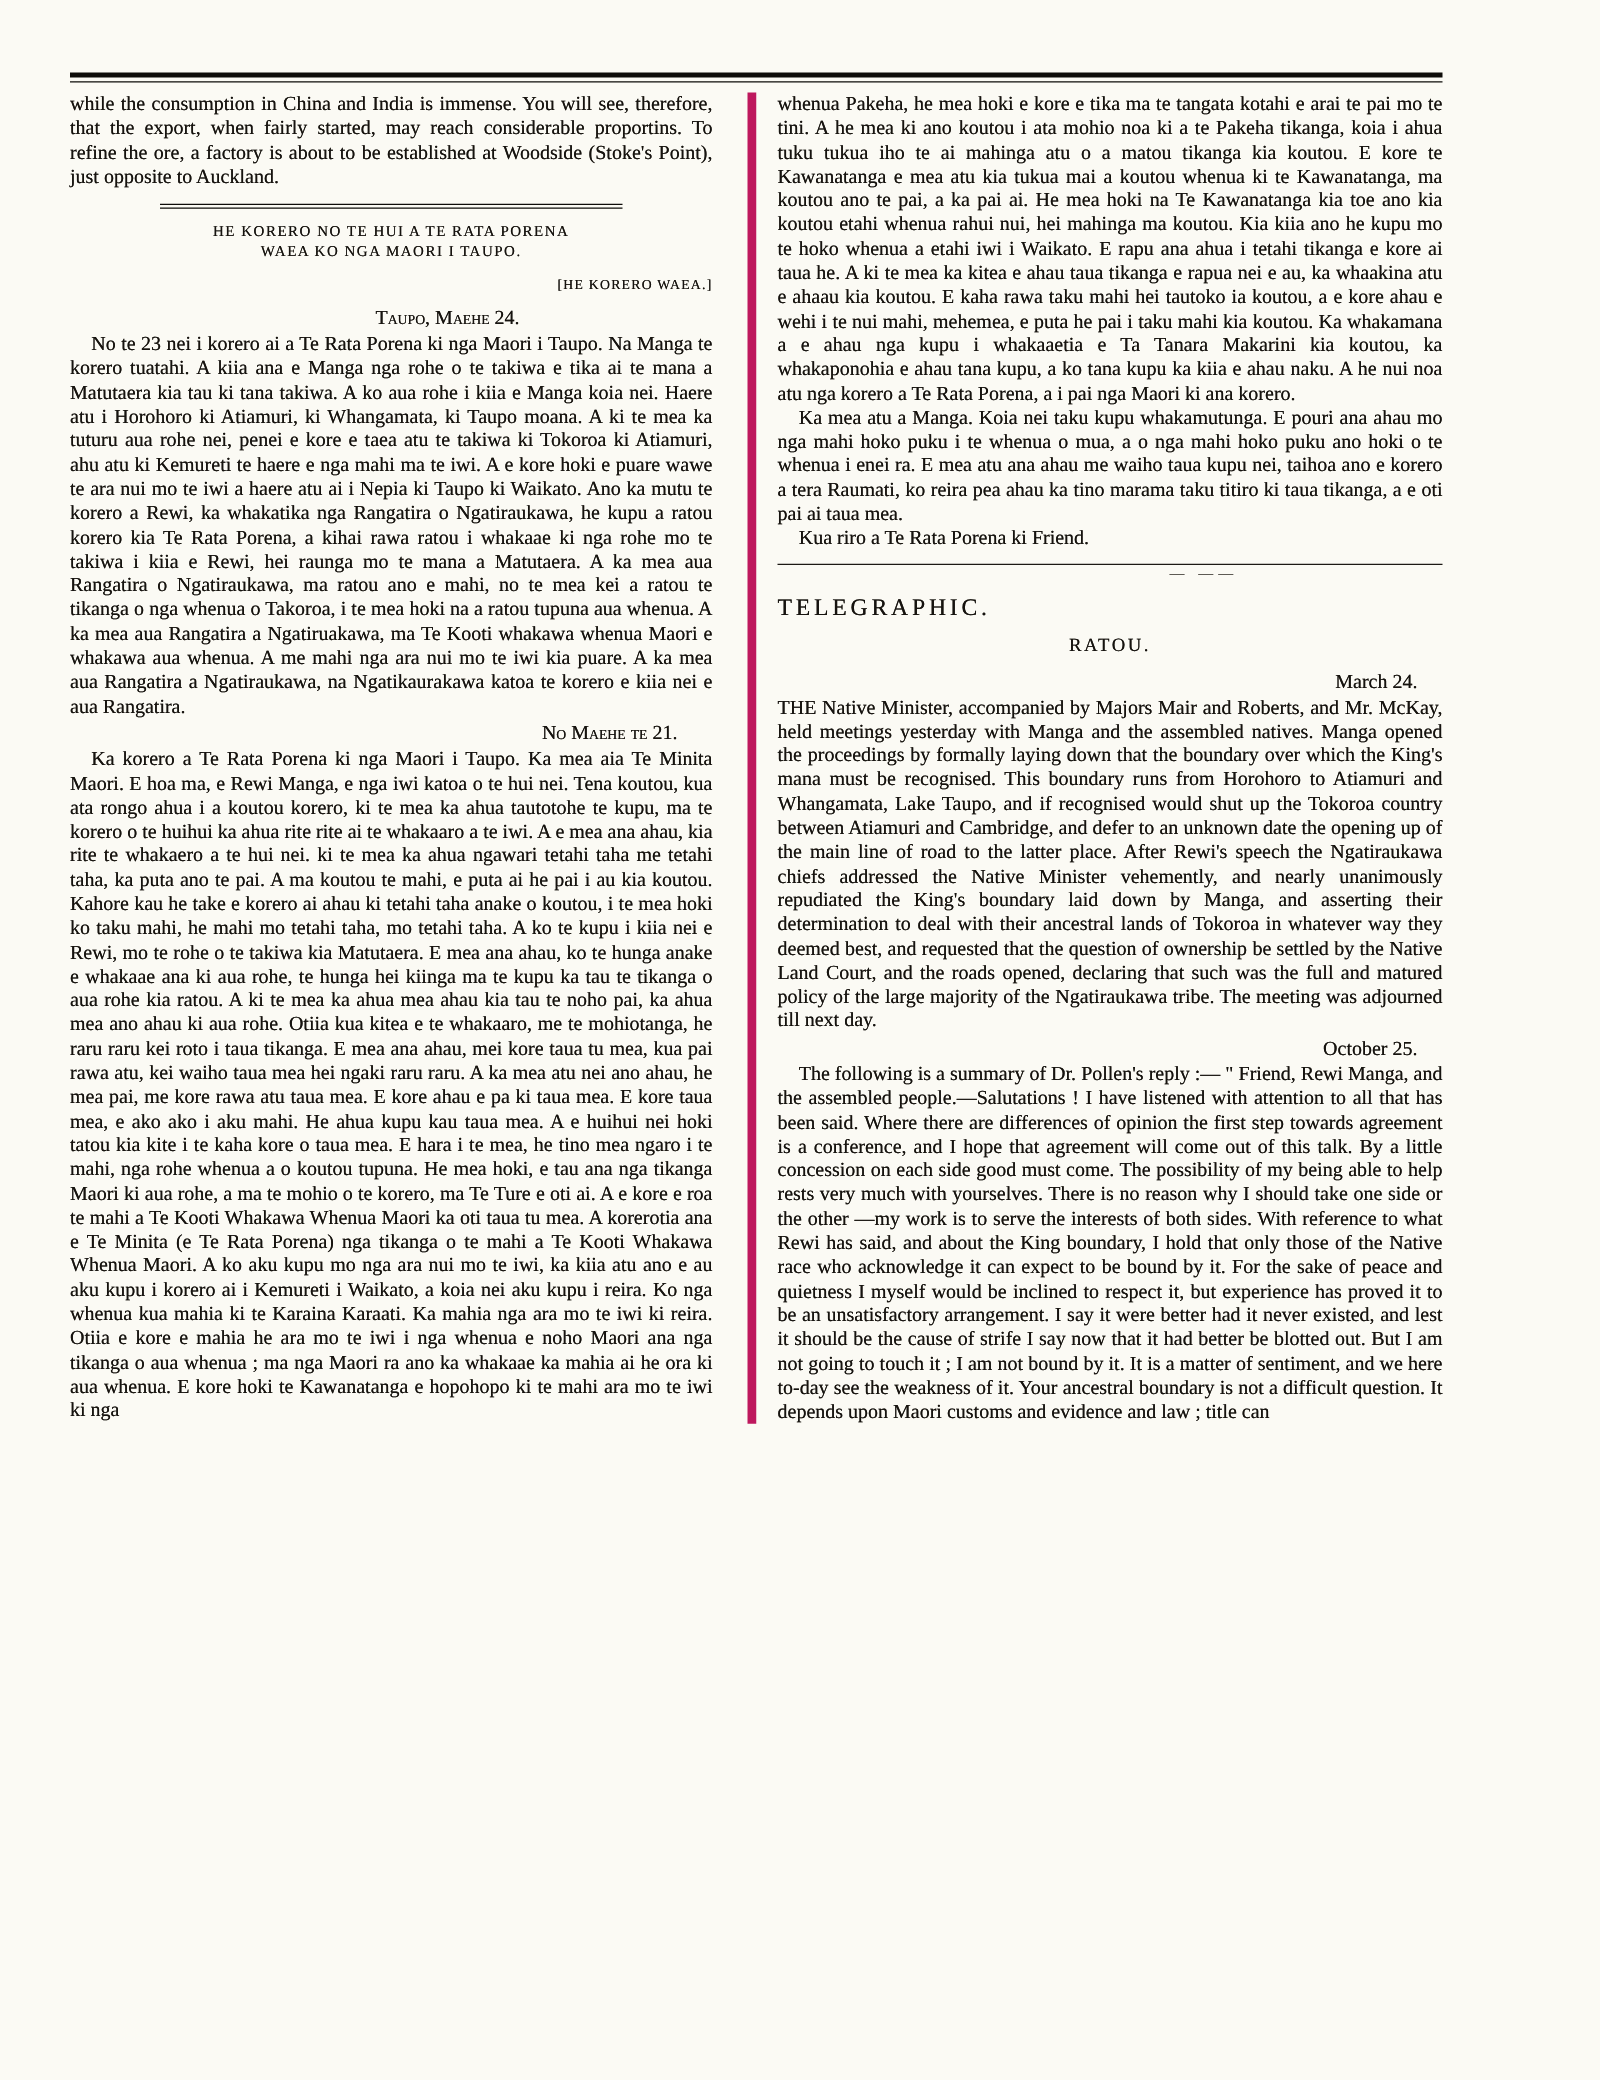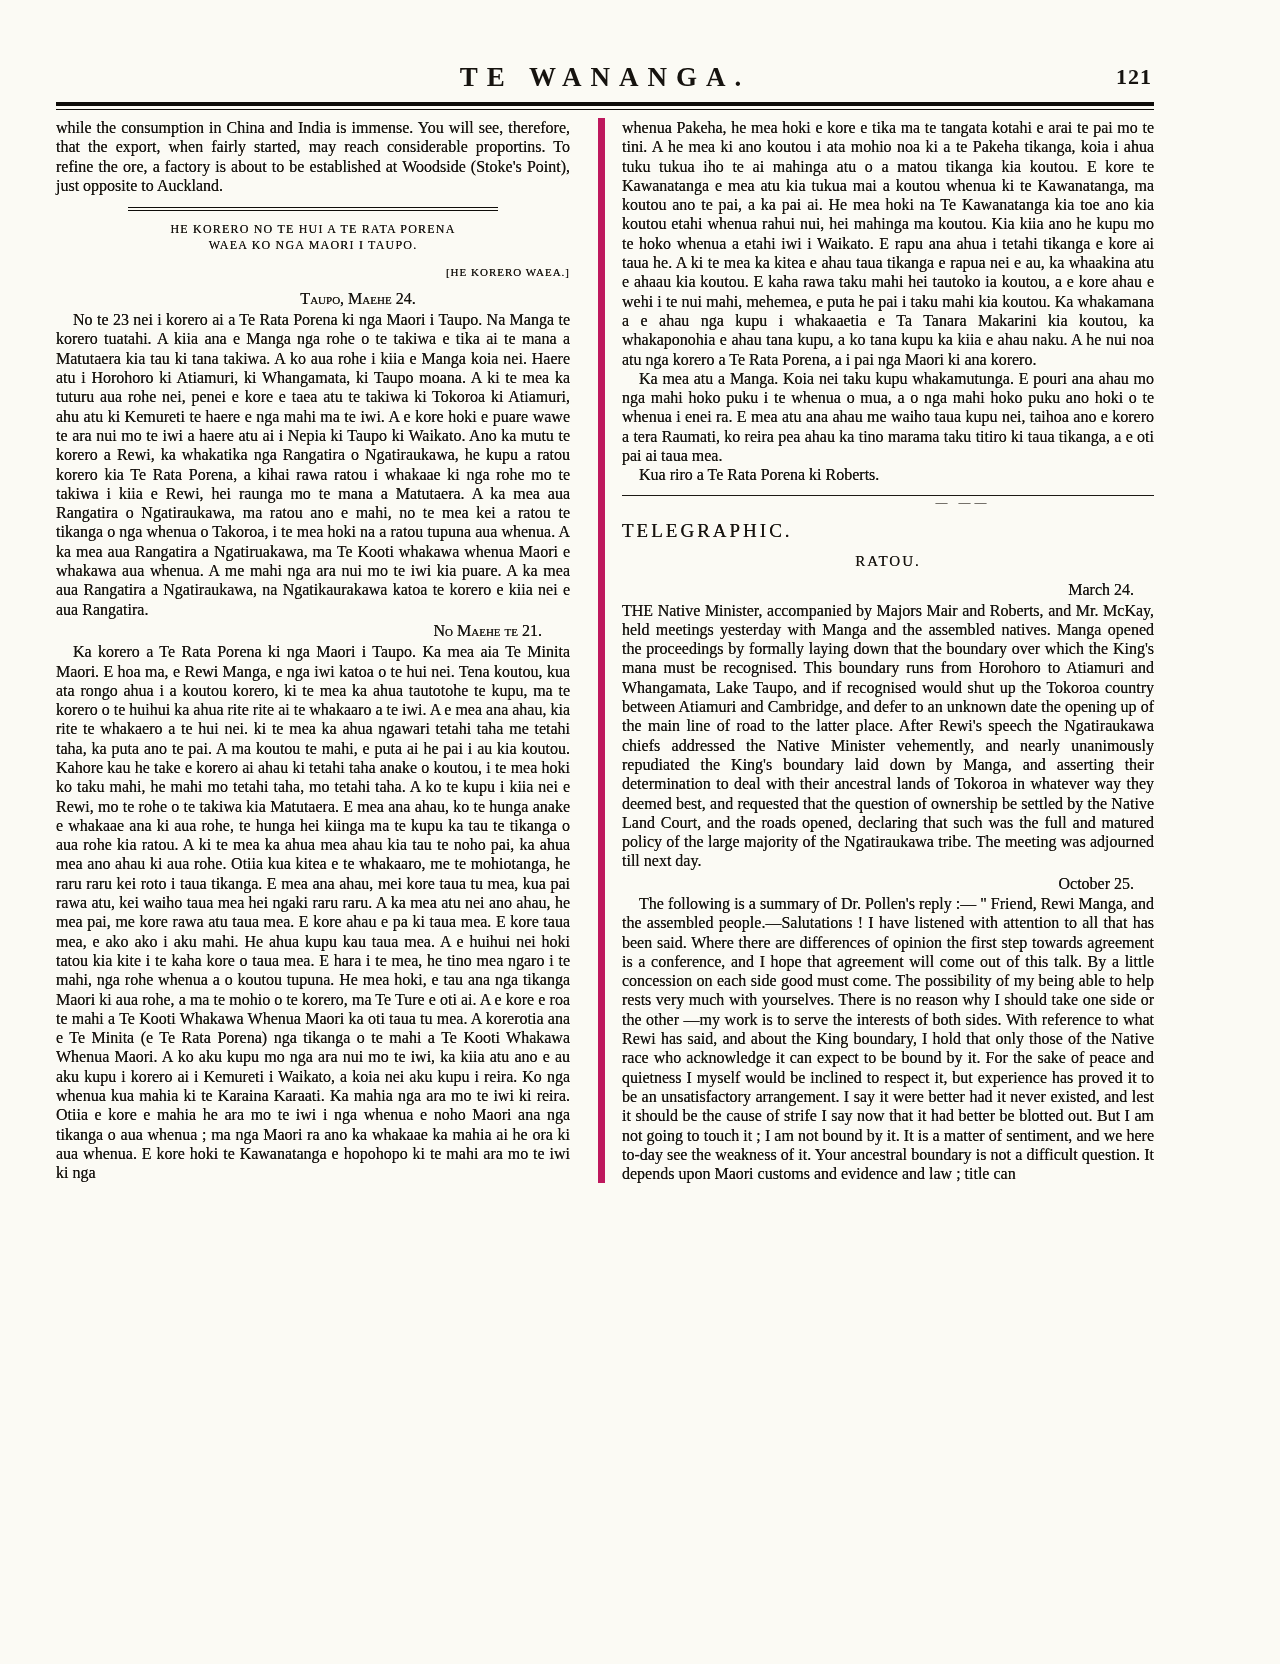--- a/index.html
+++ b/index.html
@@ -84,24 +84,20 @@
     text-align:center; font-weight:normal;
     font-size:15px; letter-spacing:2px;
     margin-bottom:9px;
   }
 </style>
 </head>
 <body>
 
 <div class="page">
 
-  <header class="masthead">
-    <span class="title">TE WANANGA.</span>
-    <span class="pageno">121</span>
-  </header>
   <div class="head-rule"></div>
 
   <div class="columns">
 
     <div class="col col-left">
 
       <p class="cont">while the consumption in China and India is immense. You will see, therefore, that the export, when fairly started, may reach considerable proportins. To refine the ore, a factory is about to be established at Woodside (Stoke's Point), just opposite to Auckland.</p>
 
       <div class="double-rule"></div>
 
@@ -121,21 +117,21 @@
       <p class="para">Ka korero a Te Rata Porena ki nga Maori i Taupo. Ka mea aia Te Minita Maori. E hoa ma, e Rewi Manga, e nga iwi katoa o te hui nei. Tena koutou, kua ata rongo ahua i a koutou korero, ki te mea ka ahua tautotohe te kupu, ma te korero o te huihui ka ahua rite rite ai te whakaaro a te iwi. A e mea ana ahau, kia rite te whakaero a te hui nei. ki te mea ka ahua ngawari tetahi taha me tetahi taha, ka puta ano te pai. A ma koutou te mahi, e puta ai he pai i au kia koutou. Kahore kau he take e korero ai ahau ki tetahi taha anake o koutou, i te mea hoki ko taku mahi, he mahi mo tetahi taha, mo tetahi taha. A ko te kupu i kiia nei e Rewi, mo te rohe o te takiwa kia Matutaera. E mea ana ahau, ko te hunga anake e whakaae ana ki aua rohe, te hunga hei kiinga ma te kupu ka tau te tikanga o aua rohe kia ratou. A ki te mea ka ahua mea ahau kia tau te noho pai, ka ahua mea ano ahau ki aua rohe. Otiia kua kitea e te whakaaro, me te mohiotanga, he raru raru kei roto i taua tikanga. E mea ana ahau, mei kore taua tu mea, kua pai rawa atu, kei waiho taua mea hei ngaki raru raru. A ka mea atu nei ano ahau, he mea pai, me kore rawa atu taua mea. E kore ahau e pa ki taua mea. E kore taua mea, e ako ako i aku mahi. He ahua kupu kau taua mea. A e huihui nei hoki tatou kia kite i te kaha kore o taua mea. E hara i te mea, he tino mea ngaro i te mahi, nga rohe whenua a o koutou tupuna. He mea hoki, e tau ana nga tikanga Maori ki aua rohe, a ma te mohio o te korero, ma Te Ture e oti ai. A e kore e roa te mahi a Te Kooti Whakawa Whenua Maori ka oti taua tu mea. A korerotia ana e Te Minita (e Te Rata Porena) nga tikanga o te mahi a Te Kooti Whakawa Whenua Maori. A ko aku kupu mo nga ara nui mo te iwi, ka kiia atu ano e au aku kupu i korero ai i Kemureti i Waikato, a koia nei aku kupu i reira. Ko nga whenua kua mahia ki te Karaina Karaati. Ka mahia nga ara mo te iwi ki reira. Otiia e kore e mahia he ara mo te iwi i nga whenua e noho Maori ana nga tikanga o aua whenua ; ma nga Maori ra ano ka whakaae ka mahia ai he ora ki aua whenua. E kore hoki te Kawanatanga e hopohopo ki te mahi ara mo te iwi ki nga</p>
 
     </div>
 
     <div class="col col-right">
 
       <p class="cont">whenua Pakeha, he mea hoki e kore e tika ma te tangata kotahi e arai te pai mo te tini. A he mea ki ano koutou i ata mohio noa ki a te Pakeha tikanga, koia i ahua tuku tukua iho te ai mahinga atu o a matou tikanga kia koutou. E kore te Kawanatanga e mea atu kia tukua mai a koutou whenua ki te Kawanatanga, ma koutou ano te pai, a ka pai ai. He mea hoki na Te Kawanatanga kia toe ano kia koutou etahi whenua rahui nui, hei mahinga ma koutou. Kia kiia ano he kupu mo te hoko whenua a etahi iwi i Waikato. E rapu ana ahua i tetahi tikanga e kore ai taua he. A ki te mea ka kitea e ahau taua tikanga e rapua nei e au, ka whaakina atu e ahaau kia koutou. E kaha rawa taku mahi hei tautoko ia koutou, a e kore ahau e wehi i te nui mahi, mehemea, e puta he pai i taku mahi kia koutou. Ka whakamana a e ahau nga kupu i whakaaetia e Ta Tanara Makarini kia koutou, ka whakaponohia e ahau tana kupu, a ko tana kupu ka kiia e ahau naku. A he nui noa atu nga korero a Te Rata Porena, a i pai nga Maori ki ana korero.</p>
 
       <p class="para">Ka mea atu a Manga. Koia nei taku kupu whakamutunga. E pouri ana ahau mo nga mahi hoko puku i te whenua o mua, a o nga mahi hoko puku ano hoki o te whenua i enei ra. E mea atu ana ahau me waiho taua kupu nei, taihoa ano e korero a tera Raumati, ko reira pea ahau ka tino marama taku titiro ki taua tikanga, a e oti pai ai taua mea.</p>
 
-      <p class="para">Kua riro a Te Rata Porena ki Roberts.</p>
+      <p class="para">Kua riro a Te Rata Porena ki Friend.</p>
 
       <div class="section-rule"></div>
       <div class="rule-orn">— ——</div>
 
       <h2 class="tele-heading">TELEGRAPHIC.</h2>
 
       <h3 class="place-heading">RATOU.</h3>
 
       <span class="dateline right-en">March 24.</span>
 

